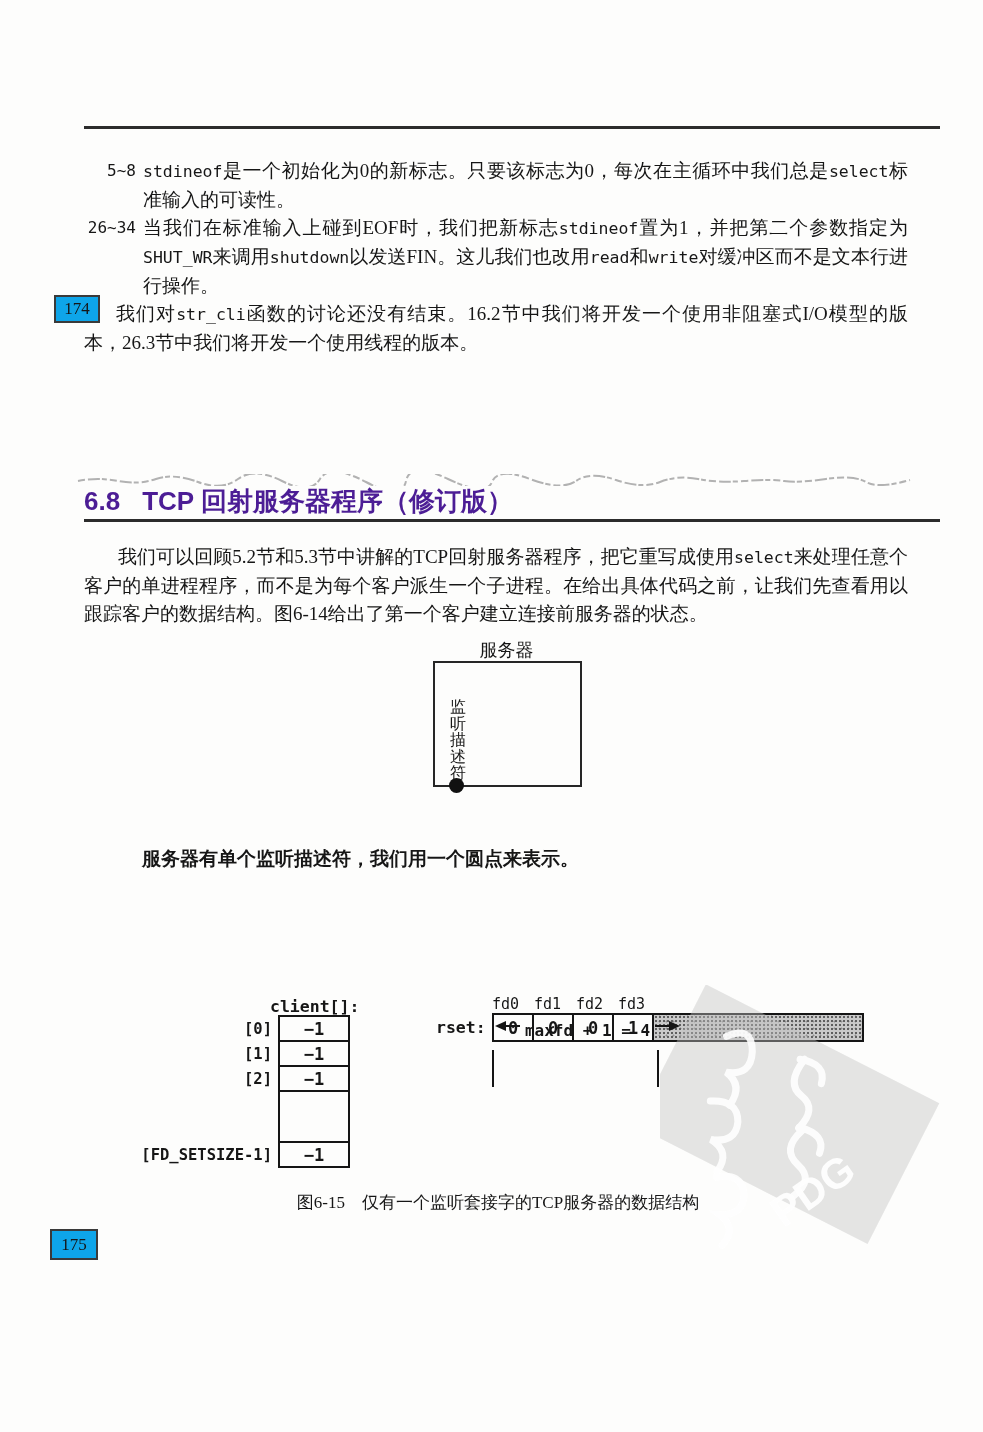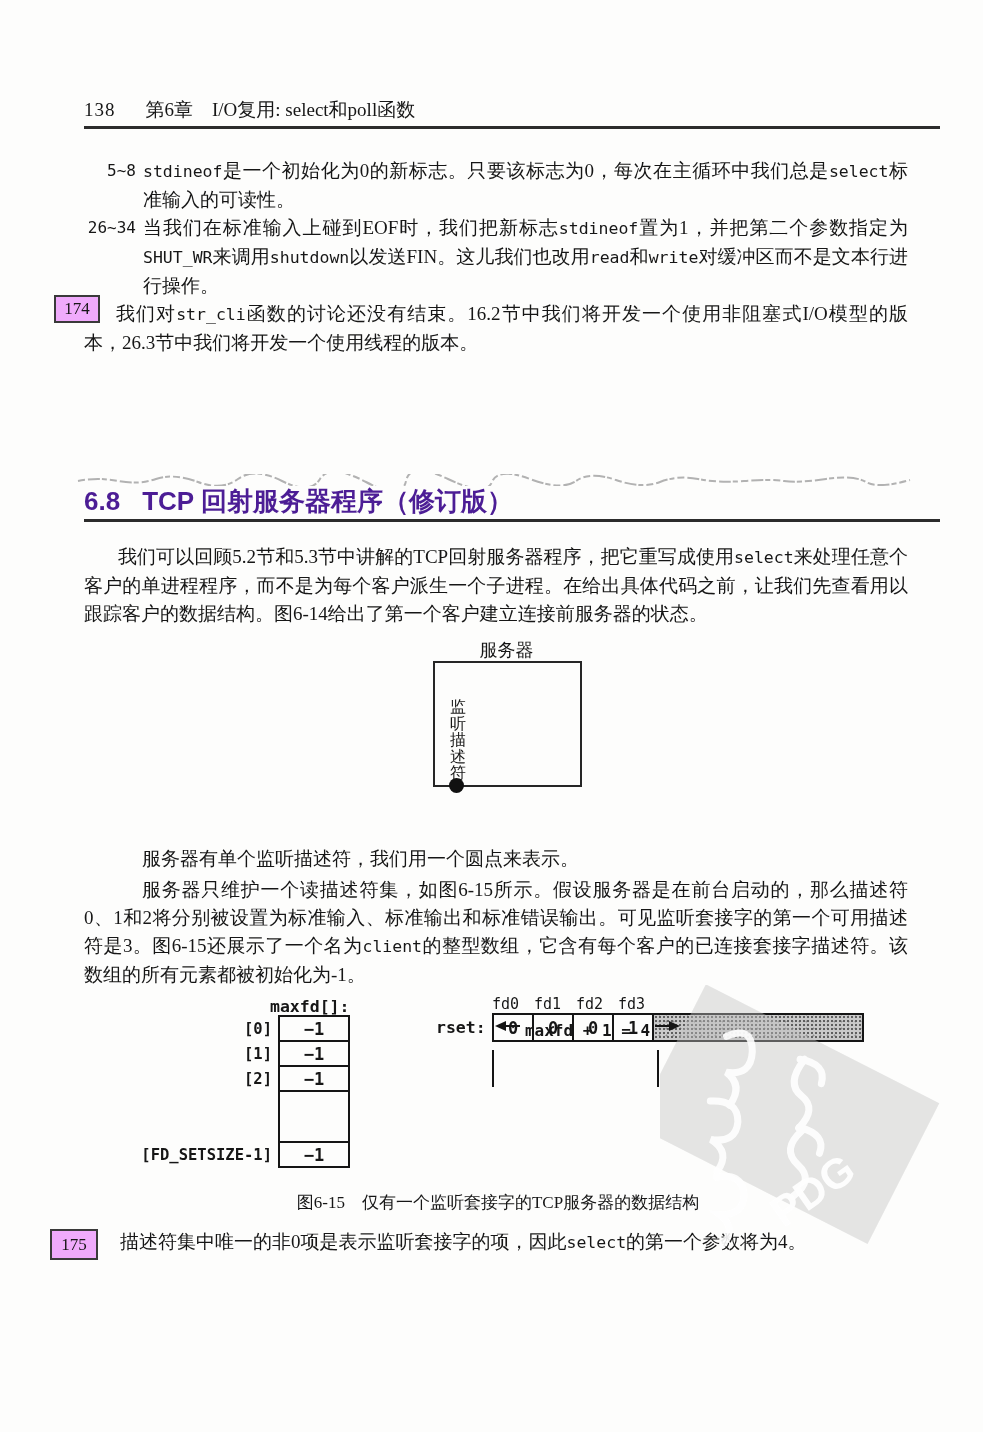--- a/index.html
+++ b/index.html
@@ -7,21 +7,21 @@
     position:relative;width:983px;height:1432px;background:#fdfdfc;
     font-family:"Liberation Serif","DejaVu Serif",serif;color:#161616;
     overflow:hidden;margin:0 auto;
   }
   .abs{position:absolute;}
   
   .hdr{top:97px;left:84px;width:856px;display:flex;align-items:baseline;gap:30px;font-size:19px;}
   .hdr .pn{letter-spacing:1px;}
   .hdr-rule{top:126px;left:84px;width:856px;height:2.5px;background:#2c2c2c;}
   
-  .marker{border:2px solid #3a3a3a;font-size:17px;text-align:center;background:#f0abfc;}
+  .marker{border:2px solid #3a3a3a;font-size:17px;text-align:center;background:#0ea5e9;}
   #m174{left:54px;top:295px;width:42px;height:24px;line-height:24px;}
   #m175{left:50px;top:1229px;width:44px;height:27px;line-height:27px;}
   
   .textcol{left:84px;width:824px;font-size:19px;line-height:28px;text-align:justify;}
   .textcol p{margin:0;}
   .hang{position:relative;padding-left:59px;}
   .hang .lbl{position:absolute;left:0;top:0;width:52px;text-align:right;
     font-family:"DejaVu Sans Mono","Liberation Mono",monospace;font-size:16px;}
   code.c{font-family:"DejaVu Sans Mono","Liberation Mono",monospace;font-size:16.5px;margin-top:43px;}
   
@@ -70,38 +70,34 @@
   #tickL{left:492px;} #tickR{left:657px;}
   .mf-arrow{top:1014px;left:495px;width:185px;height:24px;display:flex;align-items:center;}
   .mf-arrow .ln{flex:1;height:2px;background:#151515;}
   .mf-arrow .ah-l{width:0;height:0;border-top:5px solid transparent;border-bottom:5px solid transparent;border-right:11px solid #151515;}
   .mf-arrow .ah-r{width:0;height:0;border-top:5px solid transparent;border-bottom:5px solid transparent;border-left:11px solid #151515;}
   .mf-arrow .mf-lbl{padding:0 5px;transform:translateY(4px);
     font-family:"DejaVu Sans Mono","Liberation Mono",monospace;font-weight:700;font-size:16px;}
   
   #block1{top:157px;}
   #p5{top:543px;}
-  #p6{top:845px;}
+  #p6{top:845px;font-weight:bold;}
   #p7{top:876px;}
   #p8{top:1228px;}
   .ind34 p{text-indent:34px;}
   .ind58 p{text-indent:58px;}
   .ind36 p{text-indent:36px;}
   
   .wm{top:985px;left:660px;width:320px;height:340px;pointer-events:none;}
 </style>
 </head>
 <body>
 
 <div class="page">
 
-  <div class="abs hdr">
-    <span class="pn">138</span>
-    <span>第6章　I/O复用: select和poll函数</span>
-  </div>
   <div class="abs hdr-rule"></div>
 
   <div class="abs marker" id="m174">174</div>
   <div class="abs marker" id="m175">175</div>
 
   <div class="abs textcol" id="block1">
     <p class="hang"><span class="lbl">5~8</span><span><code class="c">stdineof</code><span>是一个初始化为0的新标志。只要该标志为0，每次在主循环中我们总是</span><code class="c">select</code><span>标准输入的可读性。</span></span></p>
     <p class="hang"><span class="lbl">26~34</span><span><span>当我们在标准输入上碰到EOF时，我们把新标志</span><code class="c">stdineof</code><span>置为1，并把第二个参数指定为</span><code class="c">SHUT_WR</code><span>来调用</span><code class="c">shutdown</code><span>以发送FIN。这儿我们也改用</span><code class="c">read</code><span>和</span><code class="c">write</code><span>对缓冲区而不是文本行进行操作。</span></span></p>
     <p style="text-indent:32px;"><span><span>我们对</span><code class="c">str_cli</code><span>函数的讨论还没有结束。16.2节中我们将开发一个使用非阻塞式I/O模型的版本，26.3节中我们将开发一个使用线程的版本。</span></span></p>
   </div>
@@ -126,25 +122,22 @@
       <div>听</div>
       <div>描</div>
       <div>述</div>
       <div>符</div>
     </div>
   <div class="abs f14-dot"></div>
 
   <div class="abs textcol ind58" id="p6">
     <p><span>服务器有单个监听描述符，我们用一个圆点来表示。</span></p>
   </div>
-  <div class="abs textcol ind58" id="p7">
-    <p><span>服务器只维护一个读描述符集，如图6-15所示。假设服务器是在前台启动的，那么描述符0、1和2将分别被设置为标准输入、标准输出和标准错误输出。可见监听套接字的第一个可用描述符是3。图6-15还展示了一个名为</span><code class="c">client</code><span>的整型数组，它含有每个客户的已连接套接字描述符。该数组的所有元素都被初始化为-1。</span></p>
-  </div>
 
-  <div class="abs cl-label">maxfd[]:</div>
+  <div class="abs cl-label">client[]:</div>
   <div class="abs cl-rows">
     <div class="cl-row">
       <span class="cl-idx">[0]</span>
       <span class="cl-cell h27">−1</span>
     </div>
     <div class="cl-row">
       <span class="cl-idx">[1]</span>
       <span class="cl-cell h27">−1</span>
     </div>
     <div class="cl-row">
@@ -179,23 +172,20 @@
   <div class="abs tick" id="tickR"></div>
   <div class="abs mf-arrow">
     <span class="ah-l"></span>
     <span class="ln"></span>
     <span class="mf-lbl">maxfd + 1 = 4</span>
     <span class="ln"></span>
     <span class="ah-r"></span>
   </div>
   <div class="abs fig-caption" id="cap15">图6-15　仅有一个监听套接字的TCP服务器的数据结构</div>
 
-  <div class="abs textcol ind36" id="p8">
-    <p><span>描述符集中唯一的非0项是表示监听套接字的项，因此</span><code class="c">select</code><span>的第一个参数将为4。</span></p>
-  </div>
 
   <svg class="abs wm" viewBox="0 0 320 340">
     <g transform="rotate(27 60 20)">
       <rect x="38" y="8" width="262" height="158" fill="#c2c2c2" opacity="0.42"></rect>
       <g stroke="#ffffff" stroke-width="7" fill="none" opacity="0.9" stroke-linecap="round">
         <path d="M80,45 q18,-22 30,2 q10,22 -14,30 q22,4 18,28"></path>
         <path d="M160,30 q-6,30 14,34 q20,4 12,30 m-30,-62 q26,-8 30,12"></path>
         <path d="M95,110 q24,-14 34,6 q8,20 -16,28 q24,2 20,26"></path>
         <path d="M190,95 q-10,26 12,32 q22,6 10,30 m-26,-64 q28,-6 30,14"></path>
         <path d="M135,175 q20,-16 32,2 q10,20 -12,30 q22,4 16,26"></path>

